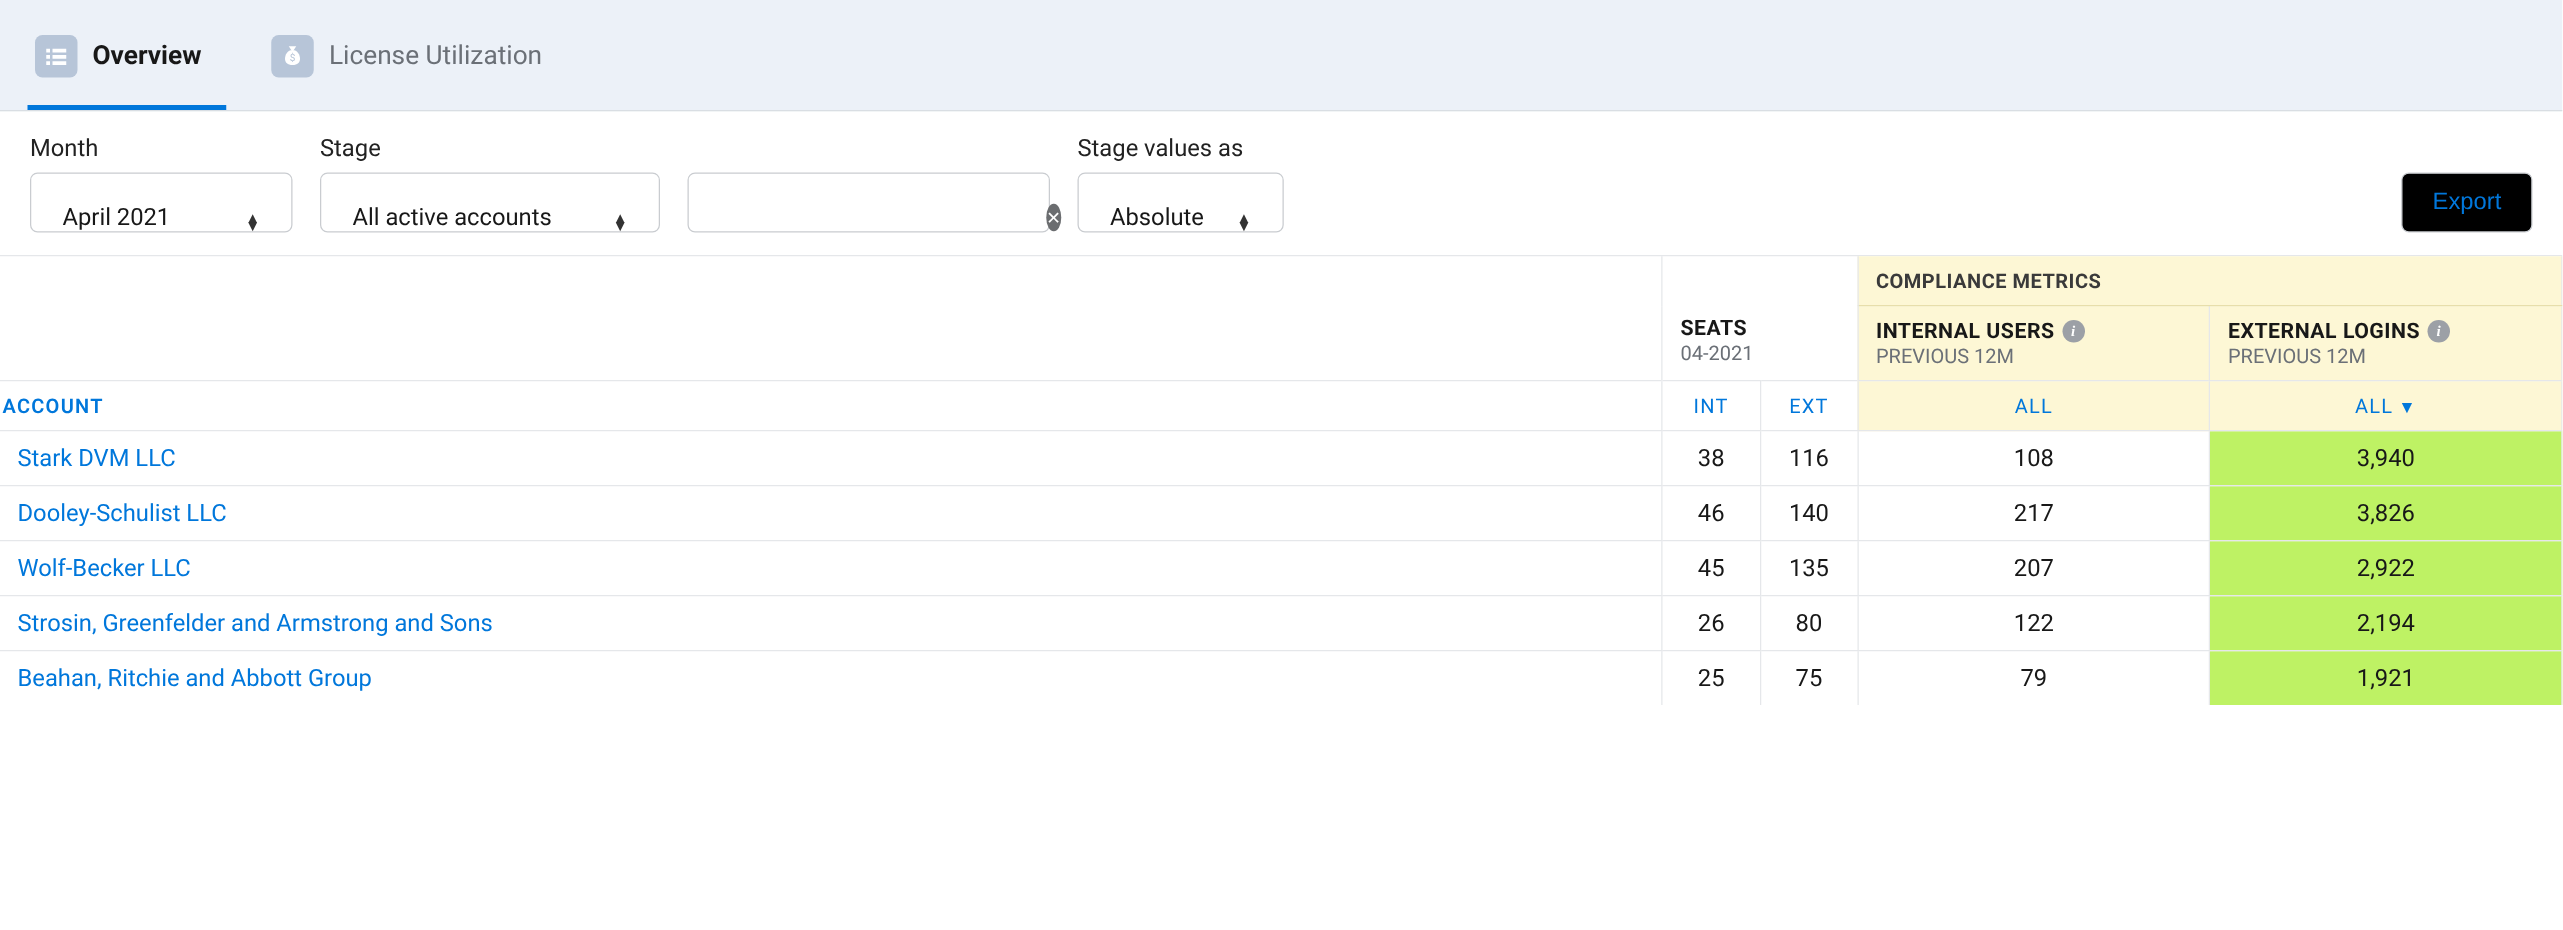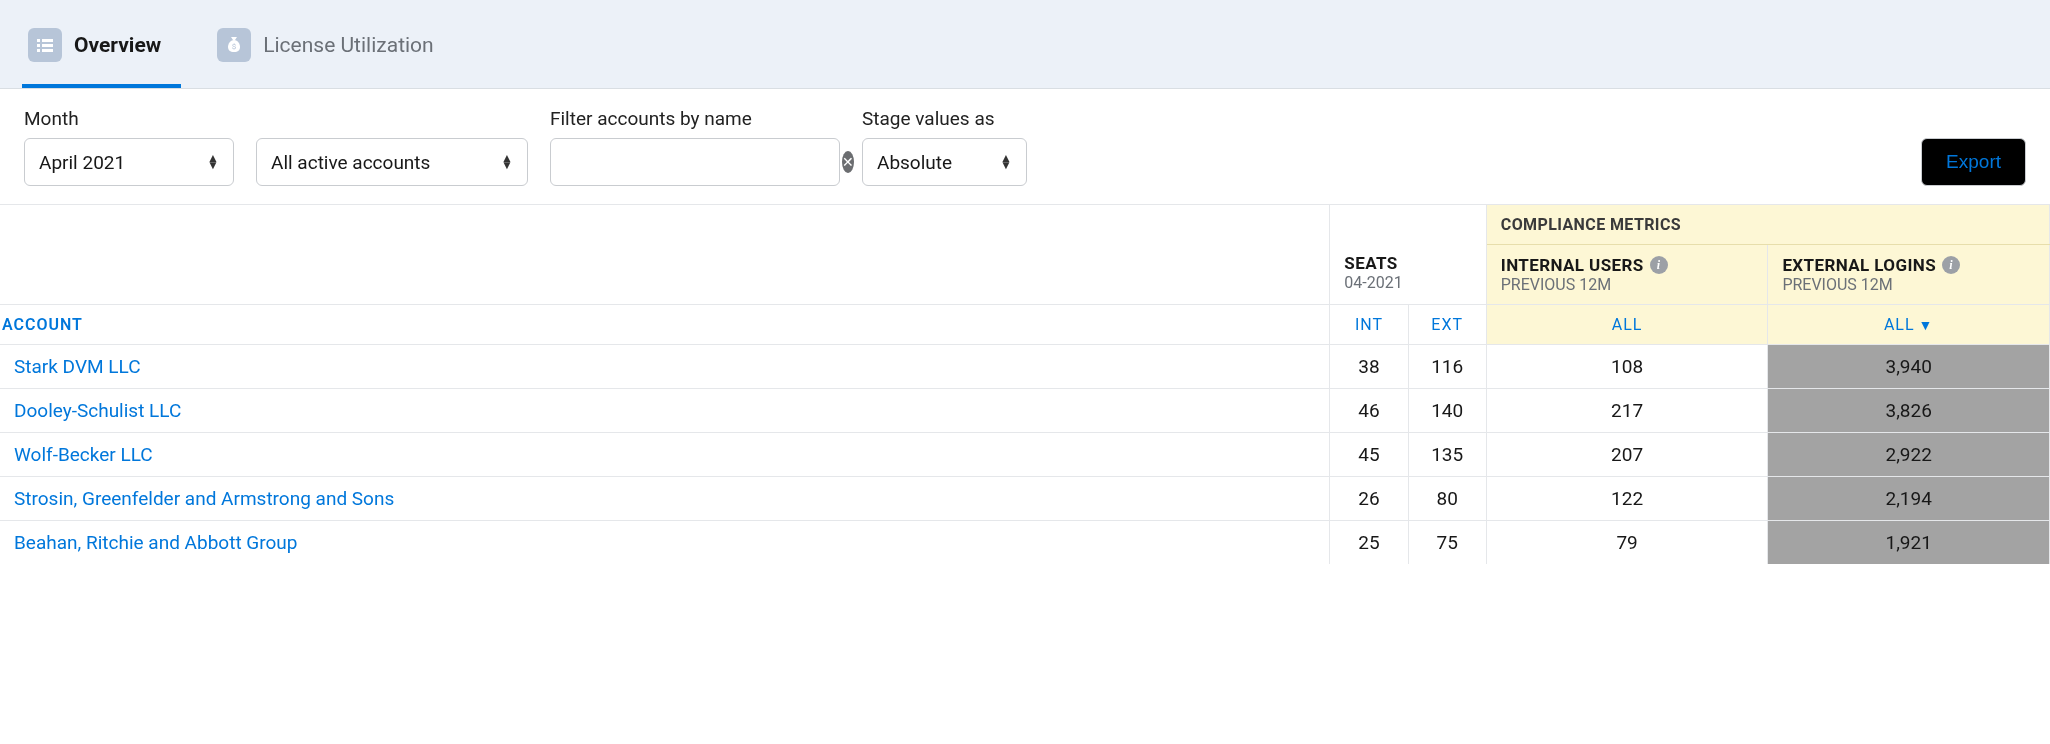--- a/index.html
+++ b/index.html
@@ -50,26 +50,26 @@
     padding: 18px 24px 18px 24px;
     gap: 22px;
   }
   .filter-group { display: flex; flex-direction: column; gap: 8px; }
   .filter-label { font-size: 19px; color: #222; }
   .select-box, .text-box {
     border: 1px solid #c9ccd0;
     border-radius: 6px;
     background: #fff;
     height: 48px;
-    padding: 0 14px;
+    padding: 0 25px;
     font-size: 19px;
     display: flex;
-    align-items: center;
+    align-items: flex-end;
     justify-content: space-between;
-    gap: 28px;
+    gap: 12px;
   }
   .select-arrows {
     display: flex;
     flex-direction: column;
     line-height: 7px;
     color: #333;
     font-size: 12px;
   }
   .spacer { flex: 1; }
   .export-btn {
@@ -135,21 +135,21 @@
   .sortrow .all-hdr {
     background: #fdf7d5;
     color: #0077db;
     text-align: center;
   }
   .sort-caret { color: #0077db; font-size: 14px; margin-left: 4px; }
 
   tbody tr td { border-bottom: 1px solid #e5e7ea; font-size: 19px; }
   tbody tr td.acct { color: #0077db; cursor: pointer; }
   tbody tr td.num { text-align: center; }
-  tbody tr td.ext-col { background: #a3a3a3; }
+  tbody tr td.ext-col { background: #bef264; }
   tbody tr:last-child td { border-bottom: none; }
 </style>
 </head>
 <body>
 
 <div class="tabs-bar">
   <div class="tab active">
     <span class="tab-icon">
       <svg width="20" height="20" viewBox="0 0 20 20">
           <rect x="2" y="4" width="3" height="3"></rect>
@@ -176,27 +176,27 @@
 
 <div class="filters-row">
   <div class="filter-group">
     <span class="filter-label">Month</span>
     <div class="select-box" style="width:210px">
       <span>April 2021</span>
       <span class="select-arrows">▲<br>▼</span>
     </div>
   </div>
   <div class="filter-group">
+    <span class="filter-label">Stage</span>
     <div class="select-box" style="width:272px">
       <span>All active accounts</span>
       <span class="select-arrows">▲<br>▼</span>
     </div>
   </div>
   <div class="filter-group">
-    <span class="filter-label">Filter accounts by name</span>
     <div class="text-box" style="width:290px">
       <input type="text" style="border: none; outline: none; flex: 1 1 0%; font-size: 19px; background: transparent;" value="">
       <span class="clear-icon">✕</span>
     </div>
   </div>
   <div class="filter-group">
     <span class="filter-label">Stage values as</span>
     <div class="select-box" style="width:165px">
       <span>Absolute</span>
       <span class="select-arrows">▲<br>▼</span>

